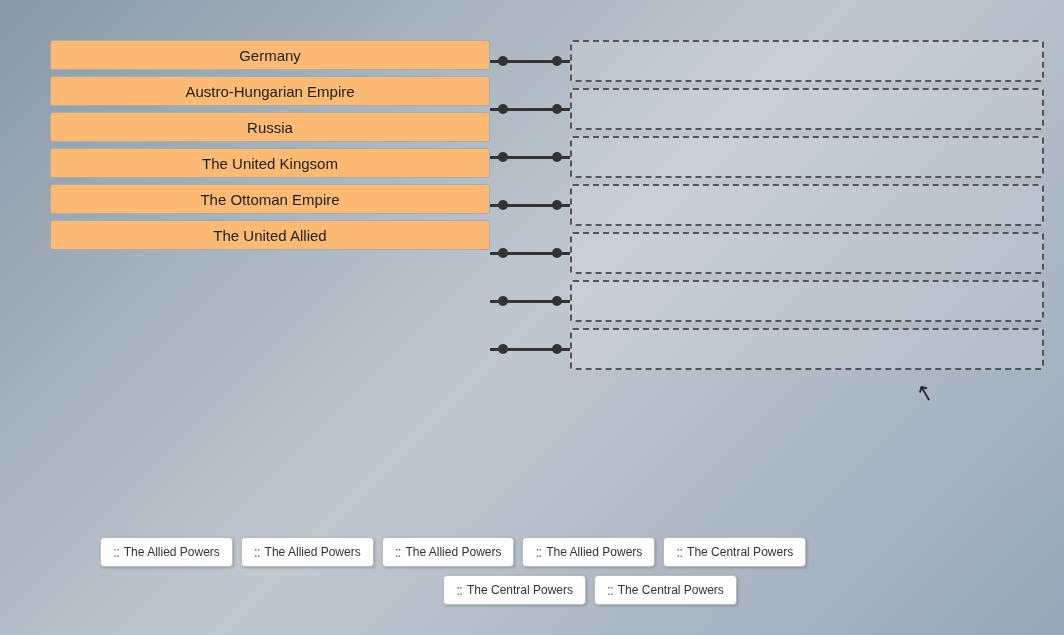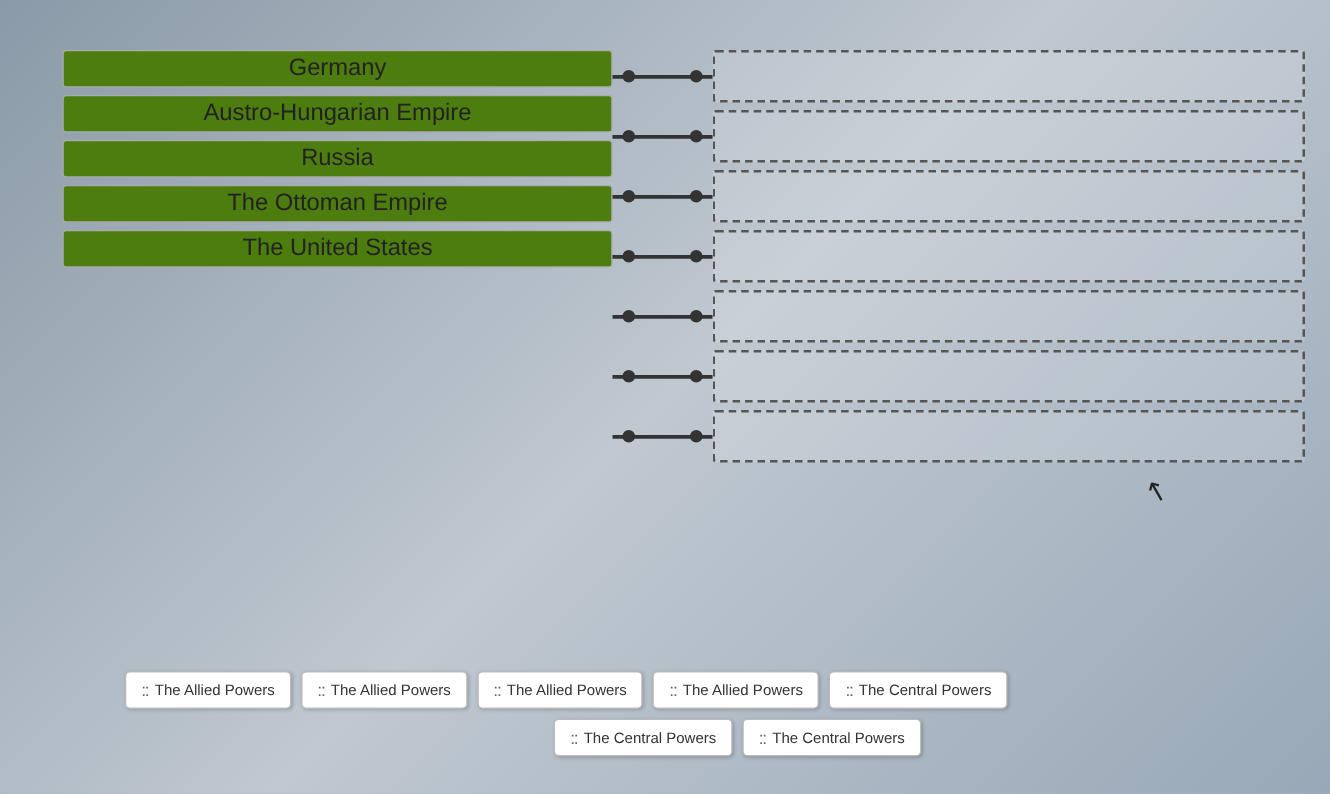--- a/index.html
+++ b/index.html
@@ -58,25 +58,25 @@
     }
 
     .left-column {
       display: flex;
       flex-direction: column;
       gap: 6px;
       width: 440px;
     }
 
     .country-box {
-      background: #4d7c0f;
+      background: #fdba74;
       border: 1px solid #aaa;
       border-radius: 3px;
       padding: 8px 12px;
-      font-size: 19px;
+      font-size: 15px;
       color: #222;
       text-align: center;
       height: 30px;
       display: flex;
       align-items: center;
       justify-content: center;
       position: relative;
     }
 
     .connector-area {
@@ -208,22 +208,23 @@
 </div>
 
 <div class="main-content">
   <div class="matching-area">
 
     <div class="left-column">
 
     <div class="country-box">Germany</div>
         <div class="country-box">Austro-Hungarian Empire</div>
         <div class="country-box">Russia</div>
+        <div class="country-box">The United Kingsom</div>
         <div class="country-box">The Ottoman Empire</div>
-        <div class="country-box">The United States</div>
+        <div class="country-box">The United Allied</div>
       </div>
 
     <div class="connector-area">
 
     <div class="connector-row">
           <div class="connector-line"></div>
         </div>
         <div class="connector-row">
           <div class="connector-line"></div>
         </div>

